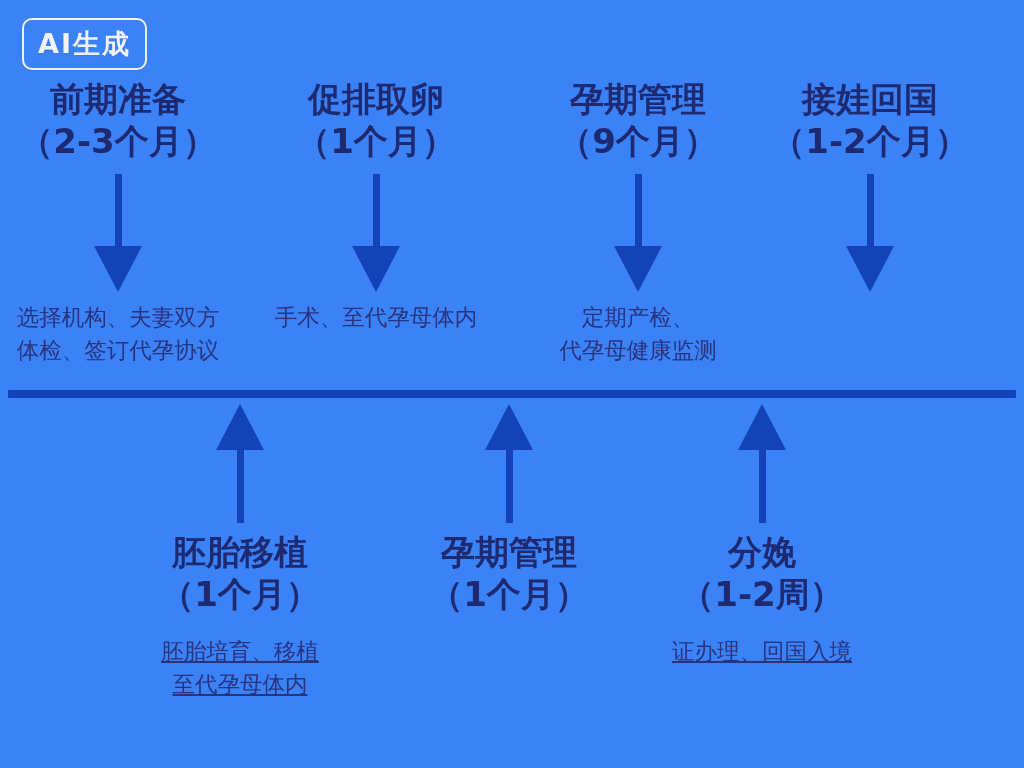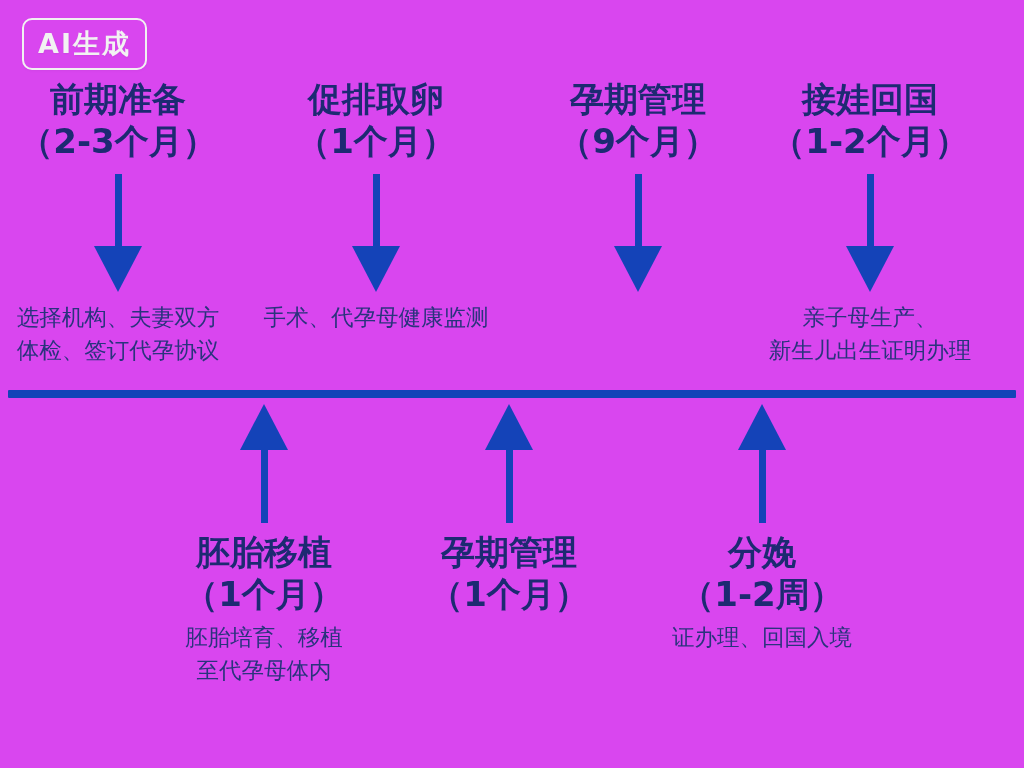--- a/index.html
+++ b/index.html
@@ -1,47 +1,47 @@
 <!DOCTYPE html>
 <html><head>
 <meta charset="utf-8">
 <style>
   html,body{margin:0;padding:0;background:#fff;}
   #canvas{
-    position:relative;width:1024px;height:768px;background:#d946ef;overflow:hidden;
+    position:relative;width:1024px;height:768px;background:#3b82f6;overflow:hidden;
     font-family:"DejaVu Sans","Liberation Sans",sans-serif;
   }
   
   .watermark{
     position:absolute;left:22px;top:18px;padding:6px 14px;
     border:2px solid #f1f1f1;border-radius:10px;
     color:#f2f2f2;font-size:27px;font-weight:600;letter-spacing:2px;
     text-shadow:0 1px 2px rgba(0,0,0,0.05);
     box-shadow:0 1px 3px rgba(0,0,0,0.04);
   }
   
   .timeline{
     position:absolute;left:8px;right:8px;top:390px;height:8px;
     background:#1443b8;border-radius:1px;
   }
   
   .stage{position:absolute;text-align:center;}
   .stage-top{top:78px;width:240px;}
   .stage-bottom{top:404px;width:260px;}
   .st1{left:-2px;} .st2{left:256px;} .st3{left:518px;} .st4{left:750px;}
-  .sb1{left:134px;} .sb2{left:379px;} .sb3{left:632px;}
+  .sb1{left:110px;} .sb2{left:379px;} .sb3{left:632px;}
   .stage-title{
     color:#1d2a72;font-size:34px;font-weight:bold;line-height:1.24;
   }
   .stage-desc{
     color:#2a337d;font-size:22.5px;font-weight:500;line-height:1.45;
   }
   .stage-top .stage-desc{margin-top:9px;}
   .stage-bottom .stage-title{margin-top:8px;}
-  .stage-bottom .stage-desc{margin-top:6px;}
+  .stage-bottom .stage-desc{margin-top:20px;text-decoration:underline;}
   
   .arrow{display:flex;flex-direction:column;align-items:center;}
   .stage-top .arrow{margin-top:12px;}
   .arrow .stem{width:7px;background:#1443b8;}
   .arrow-down .stem{height:72px;}
   .arrow-down .head{
     width:0;height:0;
     border-left:24px solid transparent;border-right:24px solid transparent;
     border-top:46px solid #1443b8;
   }
@@ -79,47 +79,47 @@
   <div class="stage stage-top st2">
     <div class="stage-title">
       <div>促排取卵</div>
       <div>（1个月）</div>
     </div>
     <div class="arrow arrow-down">
       <div class="stem"></div>
       <div class="head"></div>
     </div>
     <div class="stage-desc">
-      <div>手术、代孕母健康监测</div>
+      <div>手术、至代孕母体内</div>
     </div>
   </div>
 
   <div class="stage stage-top st3">
     <div class="stage-title">
       <div>孕期管理</div>
       <div>（9个月）</div>
     </div>
     <div class="arrow arrow-down">
       <div class="stem"></div>
       <div class="head"></div>
     </div>
+    <div class="stage-desc">
+      <div>定期产检、</div>
+      <div>代孕母健康监测</div>
+    </div>
   </div>
 
   <div class="stage stage-top st4">
     <div class="stage-title">
       <div>接娃回国</div>
       <div>（1-2个月）</div>
     </div>
     <div class="arrow arrow-down">
       <div class="stem"></div>
       <div class="head"></div>
-    </div>
-    <div class="stage-desc">
-      <div>亲子母生产、</div>
-      <div>新生儿出生证明办理</div>
     </div>
   </div>
 
   <div class="timeline"></div>
 
   <div class="stage stage-bottom sb1">
     <div class="arrow arrow-up">
       <div class="head"></div>
       <div class="stem"></div>
     </div>

